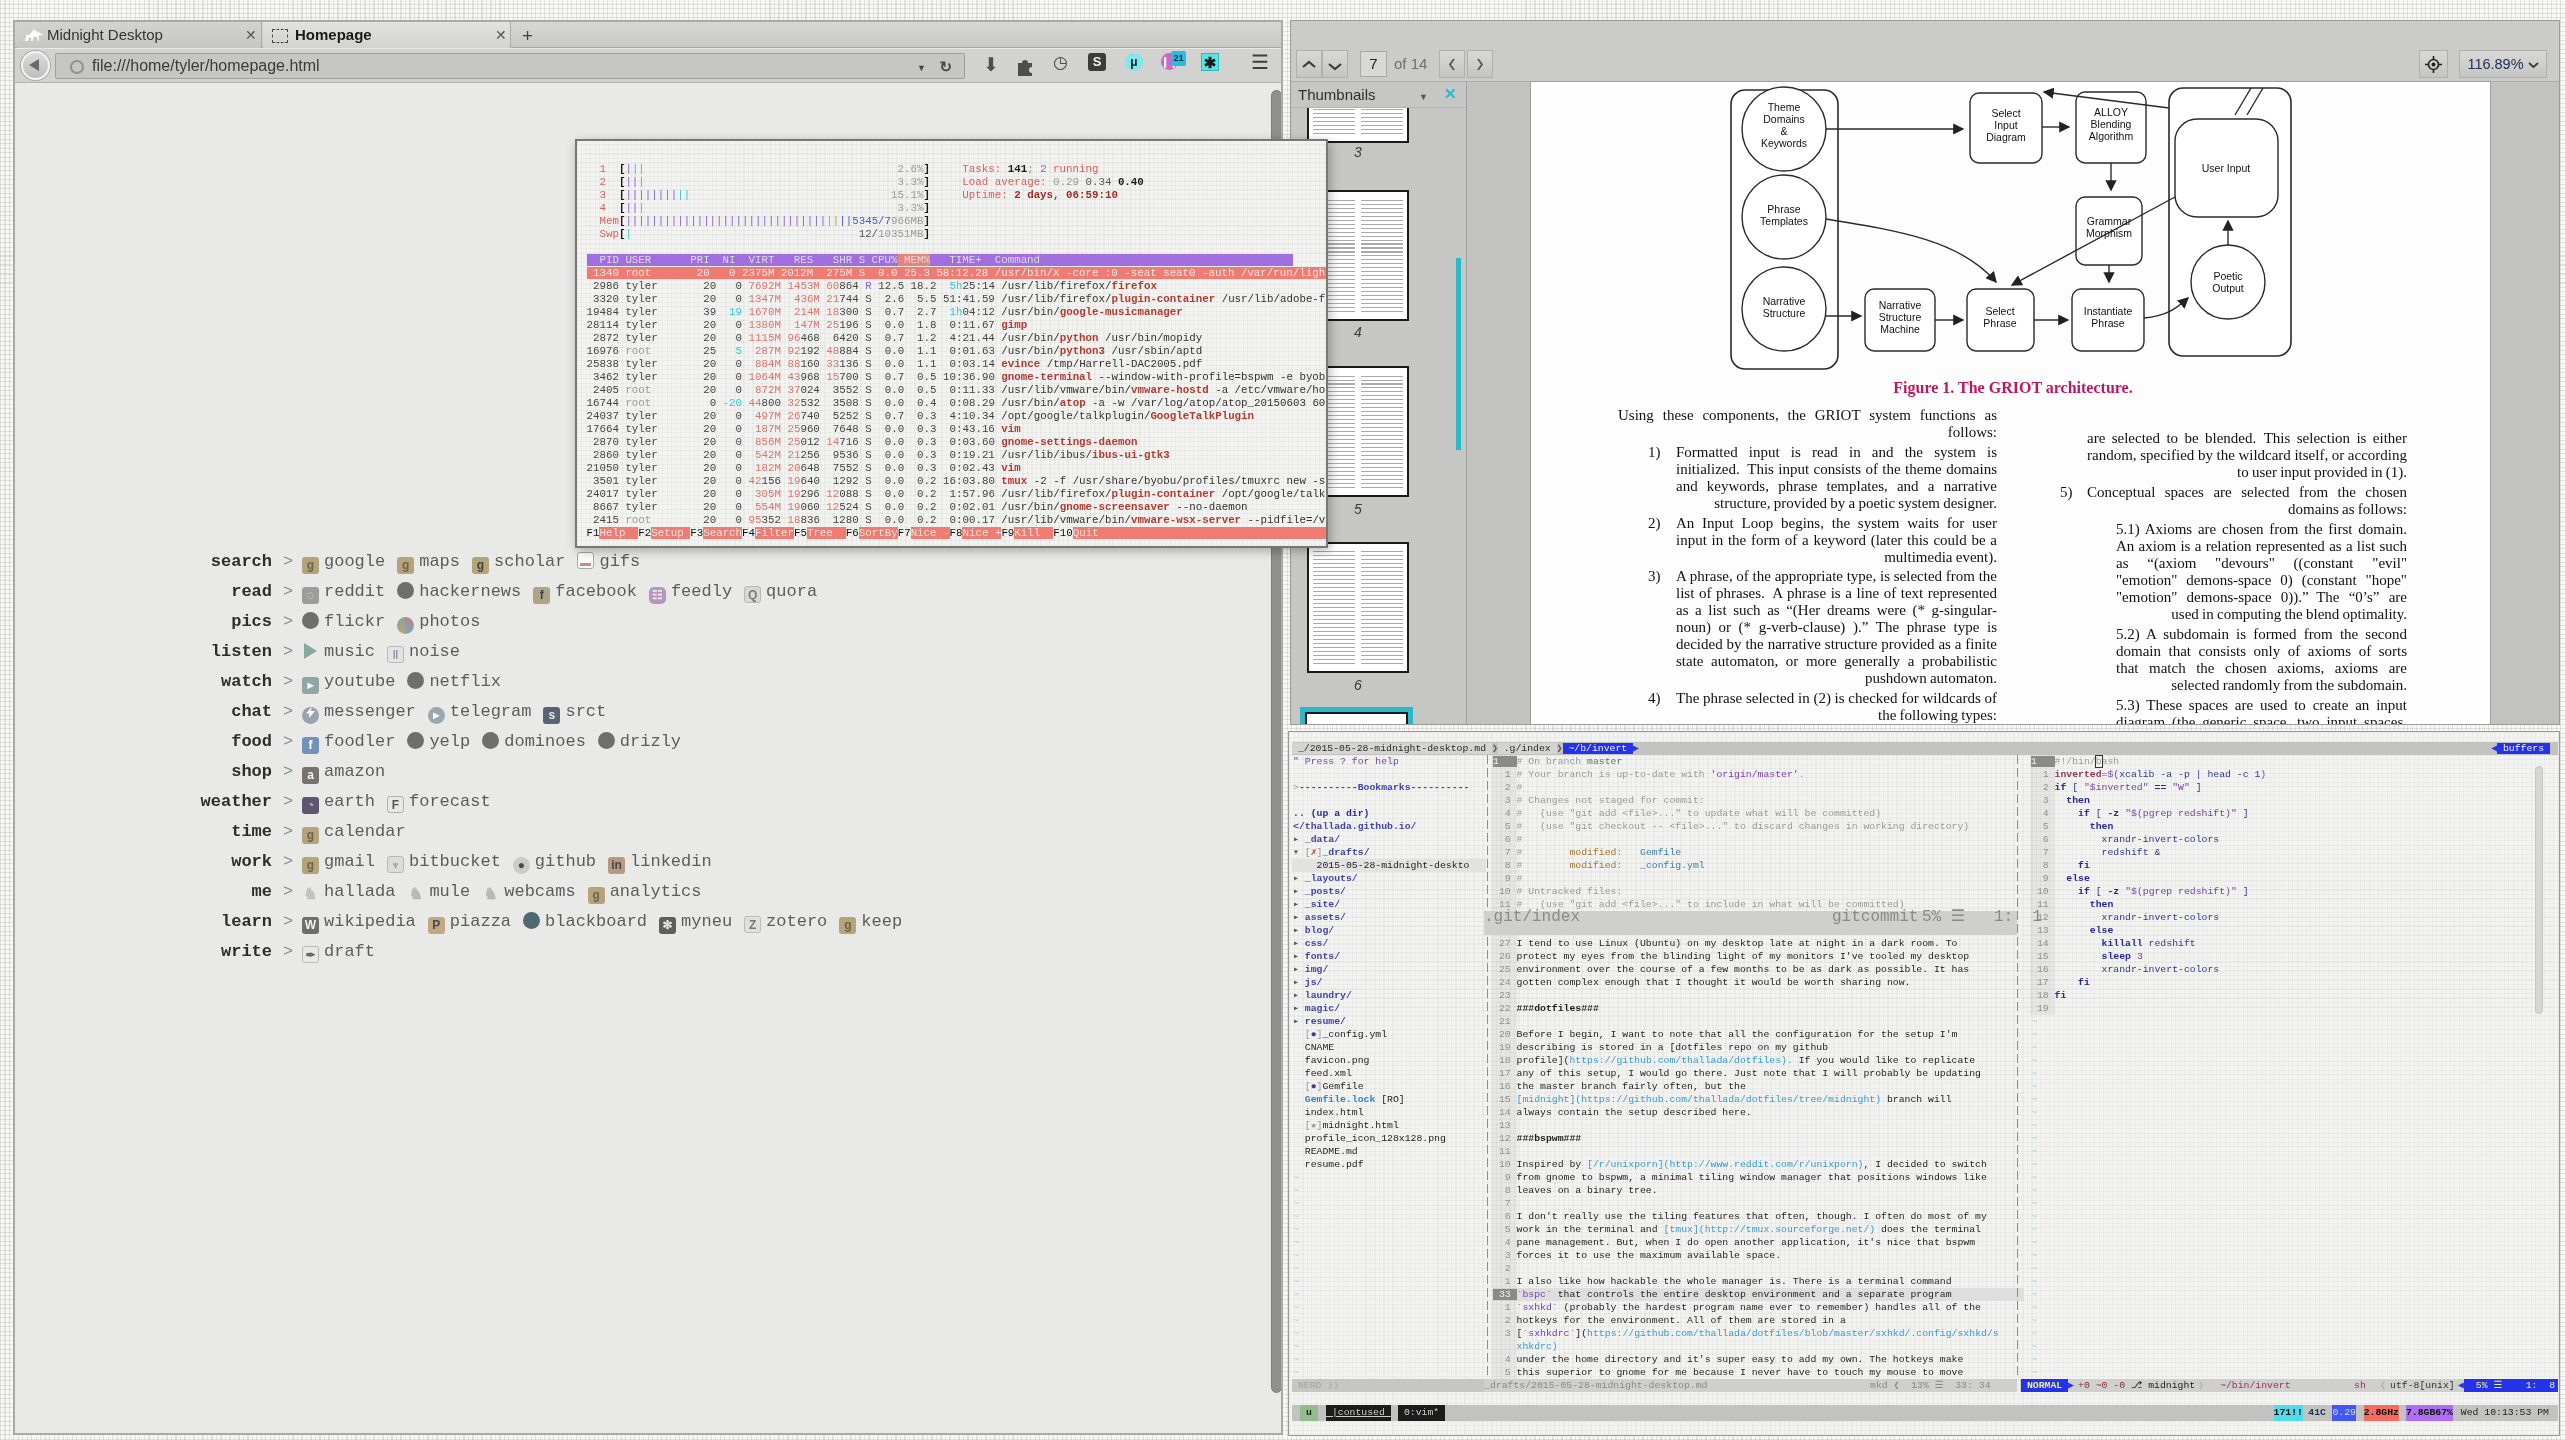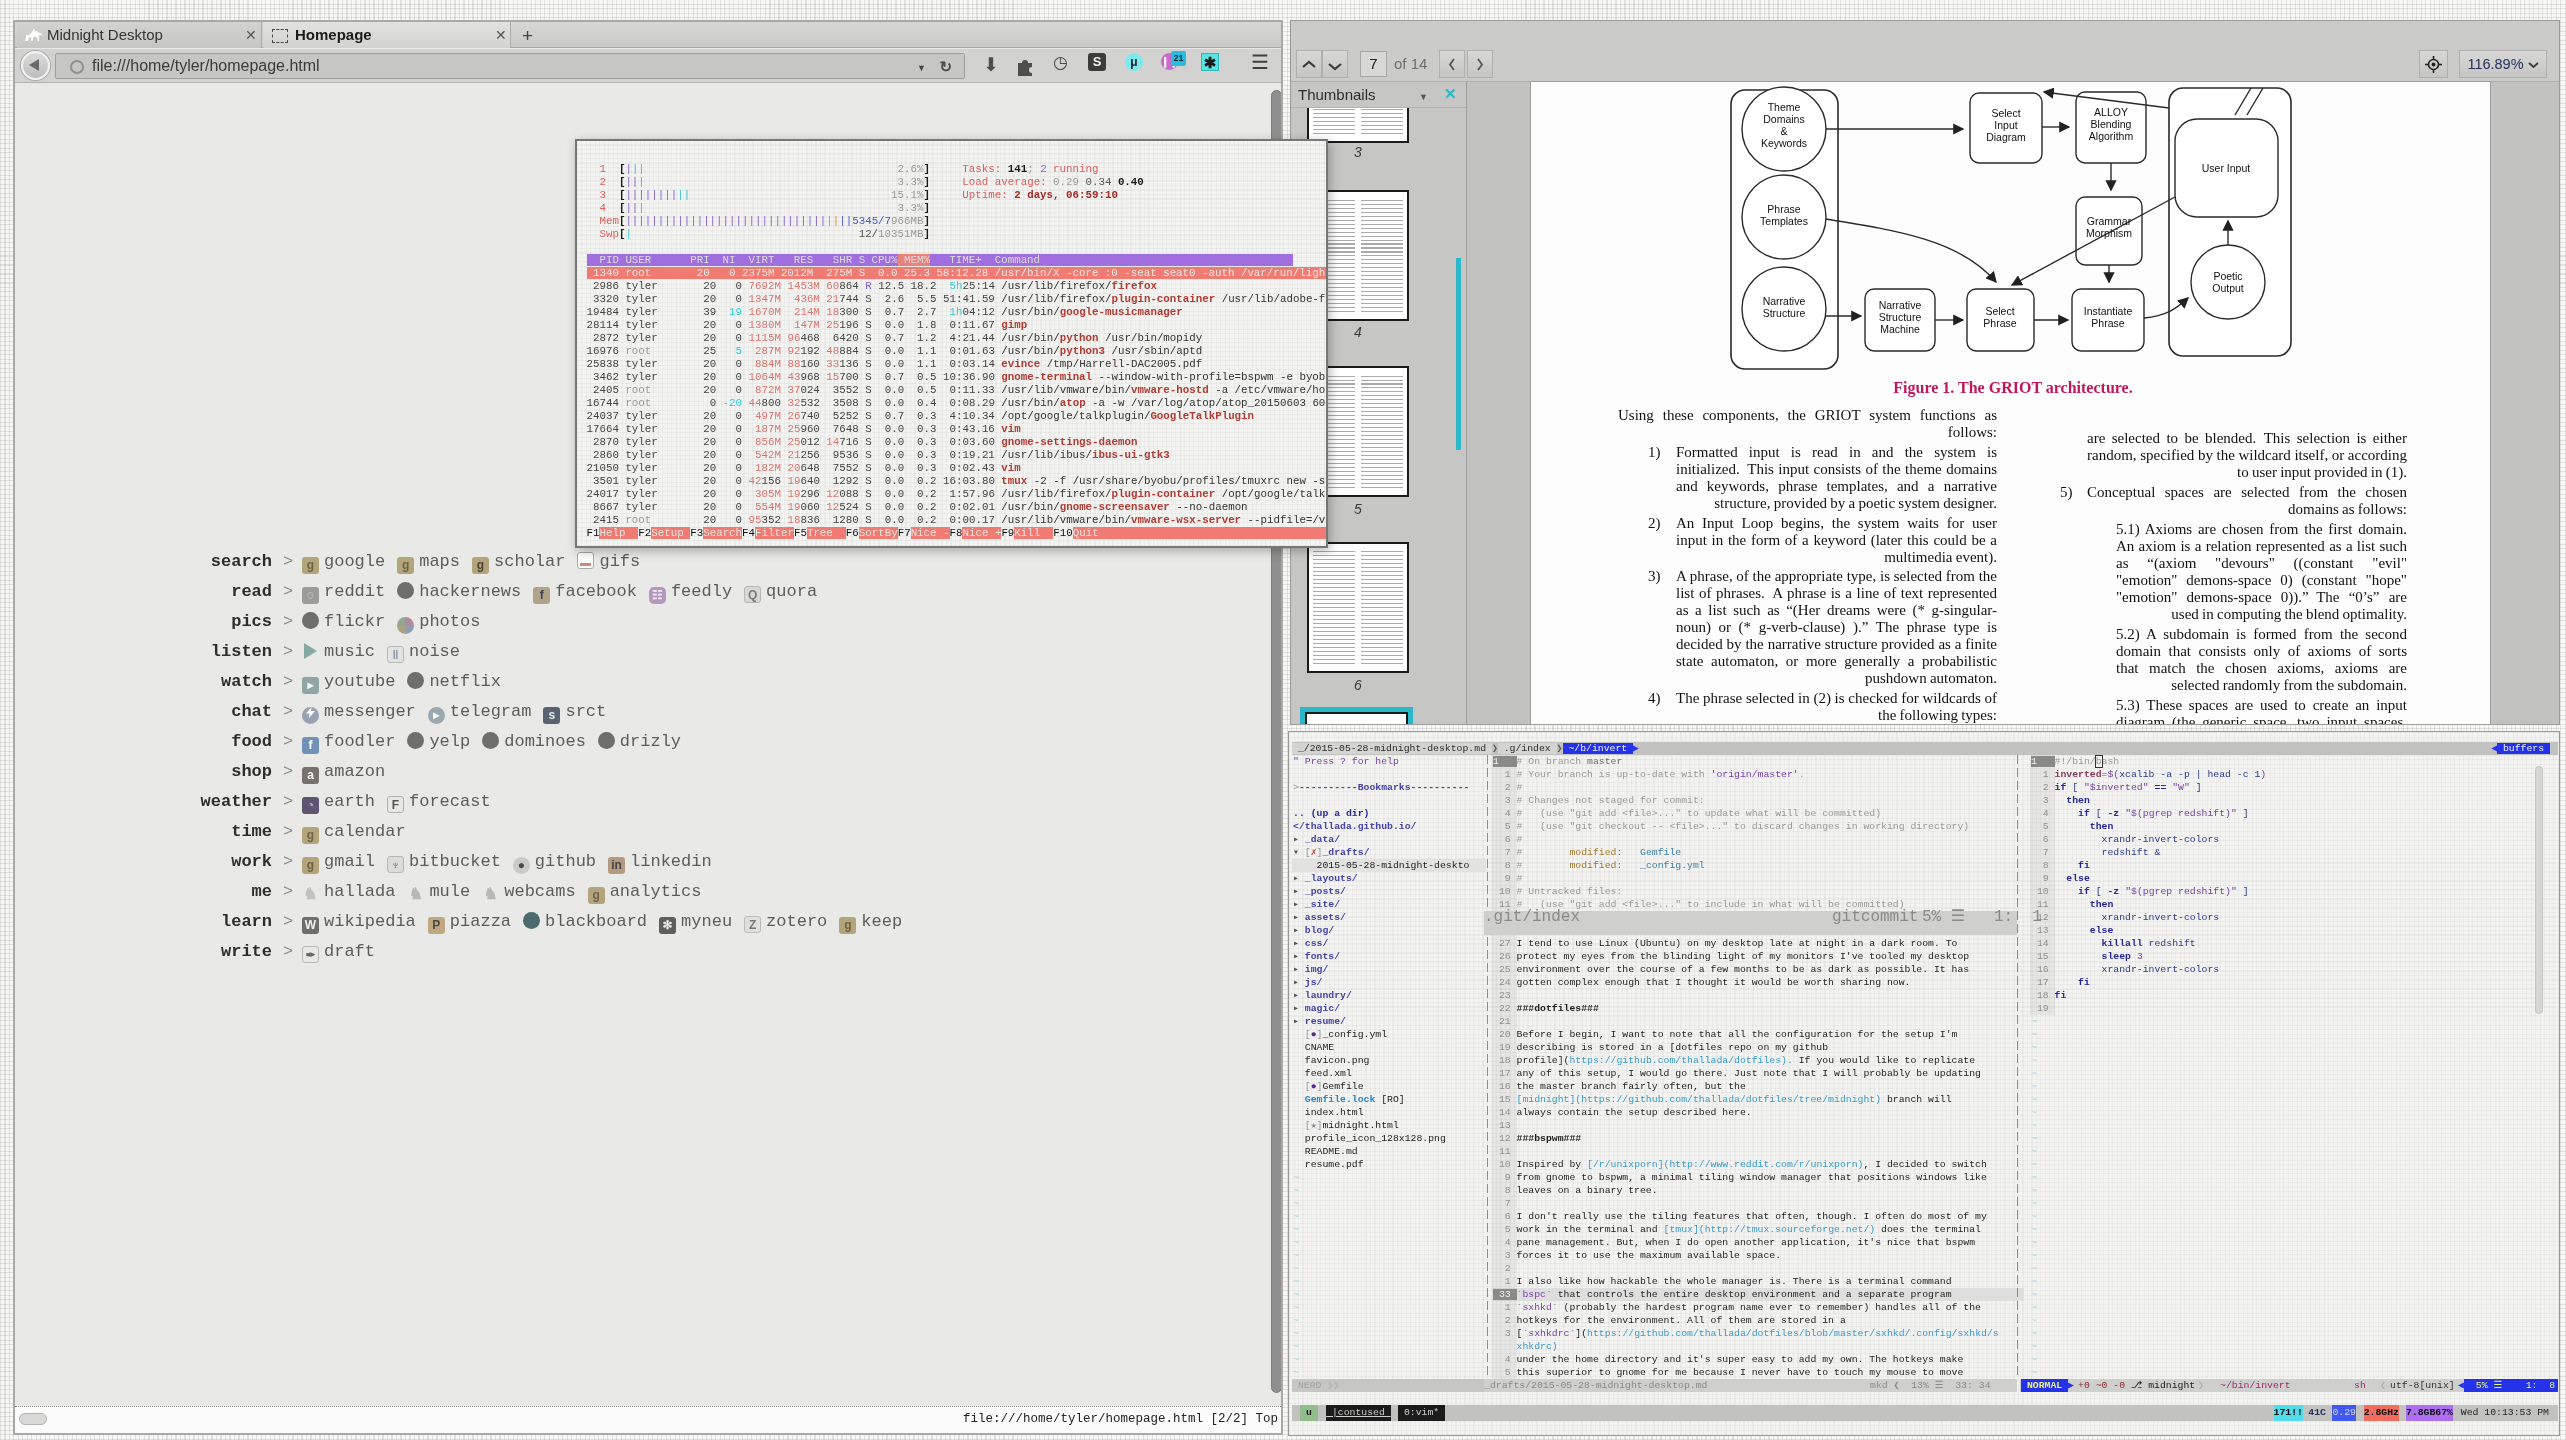--- a/index.html
+++ b/index.html
@@ -379,24 +379,20 @@
         <span class="hplinks"><span class="ic" style="background:#6e6e6c;color:#f2f2f0;">W</span><span class="lk">wikipedia</span><span class="ic" style="background:#c0a882;color:#4a4a48;">P</span><span class="lk">piazza</span><span class="ic" style="background:#4e6a6e;color:#fff;border-radius:50%"></span><span class="lk">blackboard</span><span class="ic" style="background:#5e5e5c;color:#e8e8e6;">✻</span><span class="lk">myneu</span><span class="ic" style="background:#e0e0de;color:#777;border:1px solid #bcbcb8">Z</span><span class="lk">zotero</span><span class="ic" style="background:#b3a47c;color:#6f6344;">g</span><span class="lk">keep</span></span>
       </div>
 <div class="hprow" style="top:854px">
         <span class="hplabel">write</span>
         <span class="hpgt">&gt;</span>
         <span class="hplinks"><span class="ic" style="background:#e8e8e6;color:#666;border:1px solid #b8b8b4">✒</span><span class="lk">draft</span></span>
       </div>
 
   </div>
   <div class="abs" id="scrollthumb"></div>
-  <div class="abs" id="statusbar">
-    <div class="abs" style="left:4px; top:6px; width:28px; height:12px; background:#d8d8d7; border:1px solid #b5b5b5; border-radius:6px"></div>
-    <span id="statustext">file:///home/tyler/homepage.html&nbsp;[2/2]&nbsp;Top</span>
-  </div>
 </div>
 <div class="abs" id="htop">
     <pre class="abs" id="htoppre"><span class="hred">  1  </span><span class="hblk">[</span><span class="hpur">|</span><span class="hcyn">||</span>                                       <span class="hgry">2.6%</span><span class="hblk">]</span>     <span class="hred">Tasks: </span><span class="hblk">141</span><span class="hgry">; </span><span class="hpur">2</span><span class="hred"> running</span>
 <span class="hred">  2  </span><span class="hblk">[</span><span class="hpur">||</span><span class="hcyn">|</span>                                       <span class="hgry">3.3%</span><span class="hblk">]</span>     <span class="hred">Load average: </span><span class="hgry">0.29 </span><span style="color:#555">0.34 </span><span class="hblk">0.40</span>
 <span class="hred">  3  </span><span class="hblk">[</span><span class="hpur">||||||||</span><span class="hcyn">||</span>                               <span class="hgry">15.1%</span><span class="hblk">]</span>     <span class="hred">Uptime: </span><span class="hdrd">2 days, 06:59:10</span>
 <span class="hred">  4  </span><span class="hblk">[</span><span class="hpur">||</span><span class="hcyn">|</span>                                       <span class="hgry">3.3%</span><span class="hblk">]</span>
 <span class="hred">  Mem</span><span class="hblk">[</span><span class="hpur">|||||||||||||||||||||||||||||||</span><span class="horn">||</span><span class="hblu">||</span><span class="hblu">5345/7</span><span class="hgry">966MB</span><span class="hblk">]</span>
 <span class="hred">  Swp</span><span class="hblk">[</span><span class="hcyn">|</span>                                   <span style="color:#555">12/</span><span class="hgry">10351MB</span><span class="hblk">]</span>
 
 <span style="background:#a06edf;color:#dcdcdc">  PID USER      PRI  NI  VIRT   RES   SHR S CPU%</span><span style="background:#e8837b;color:#dcdcdc"> MEM%</span><span style="background:#a06edf;color:#dcdcdc">   TIME+  Command                                       </span>

